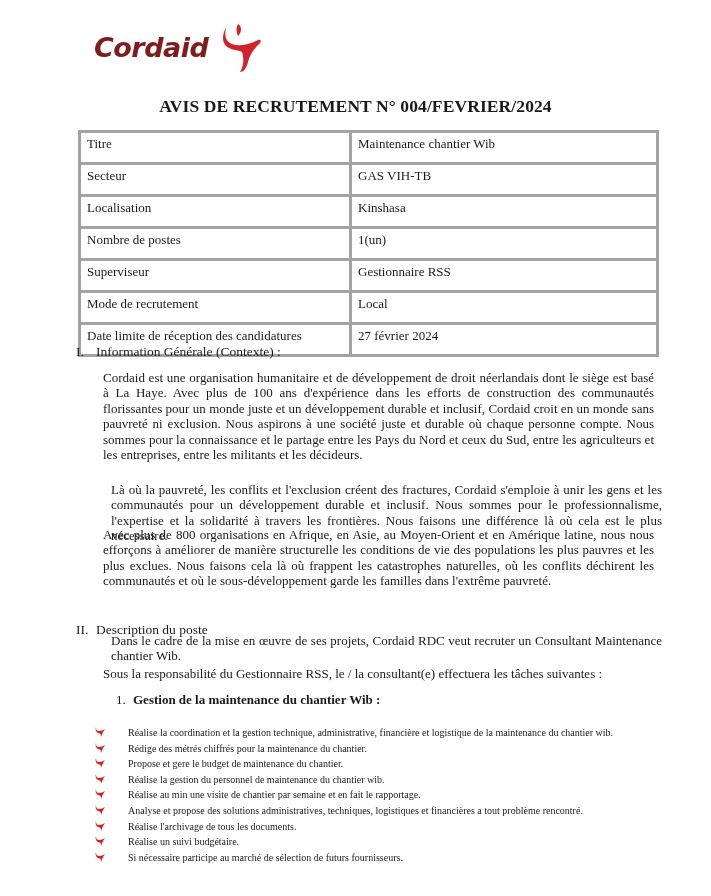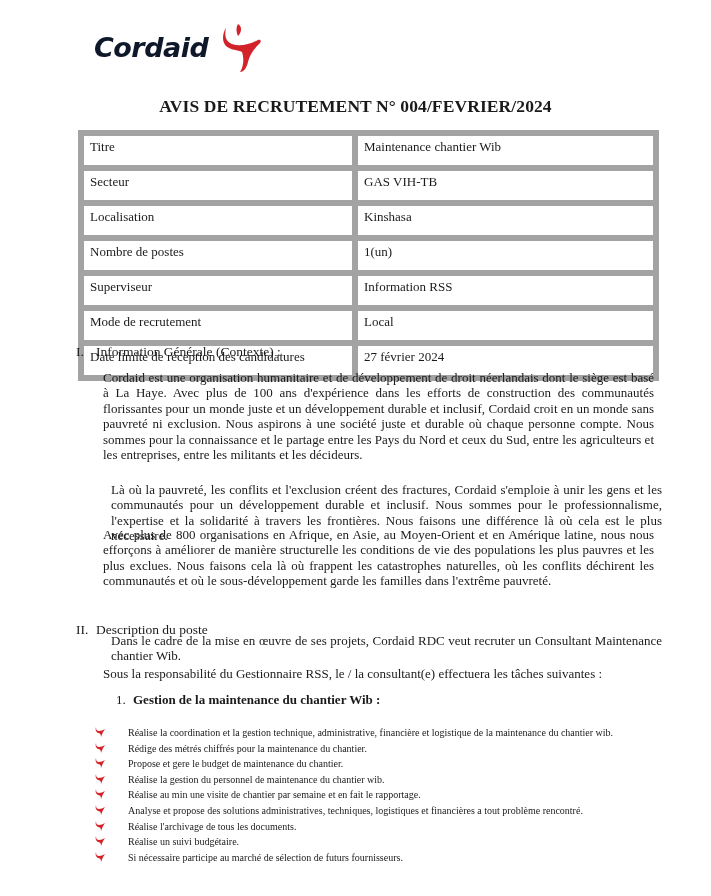--- a/index.html
+++ b/index.html
@@ -1,22 +1,22 @@
 <!DOCTYPE html>
 <html><head>
 <meta charset="utf-8">
 <style>
   html, body { margin: 0; padding: 0; background: #ffffff; }
   body { width: 711px; height: 896px; position: relative; overflow: hidden; font-family: "Liberation Serif", serif; color: #1a1a1a; }
   .logo { position: absolute; left: 94px; top: 22px; display: flex; align-items: flex-start; }
-  .logo-text { font-family: "DejaVu Sans", sans-serif; font-weight: bold; font-style: italic; font-size: 27px; color: #0f172a; letter-spacing: -0.5px; margin-top: 10px; }
+  .logo-text { font-family: "DejaVu Sans", sans-serif; font-weight: bold; font-style: italic; font-size: 27px; color: #7f1d1d; letter-spacing: -0.5px; margin-top: 10px; }
   .logo-mark { margin-left: 12px; }
   .title { position: absolute; left: 0; width: 711px; top: 96px; text-align: center; font-weight: bold; font-size: 17.5px; letter-spacing: 0.1px; }
   table.info { position: absolute; left: 78px; top: 130px; width: 581px; border-collapse: collapse; font-size: 13px; }
-  table.info td { border: 6px solid #a3a3a3; vertical-align: top; padding: 3px 6px 10px 6px; height: 14px; }
+  table.info td { border: 3px solid #a3a3a3; vertical-align: top; padding: 3px 6px 10px 6px; height: 14px; }
   table.info td.k { width: 256px; }
   .sec { position: absolute; left: 76px; font-weight: normal; font-size: 13.5px; }
   .sec .num { display: inline-block; width: 20px; }
   .para { position: absolute; left: 103px; width: 551px; font-size: 13px; line-height: 15.4px; text-align: justify; }
   .sub { position: absolute; left: 116px; font-size: 13px; font-weight: bold; }
   .sub .n { font-weight: normal; display: inline-block; width: 17px; }
   .sub .t { }
   ul.tasks { position: absolute; left: 84px; top: 714px; width: 570px; margin: 11px; padding: 0; list-style: none; font-size: 10px; line-height: 15.6px; }
   ul.tasks li { position: relative; padding-left: 33px; text-align: justify; }
   ul.tasks li .b { position: absolute; left: 0; top: 1px; width: 12px; height: 12px; }
@@ -47,21 +47,21 @@
     <tr>
         <td class="k">Localisation</td>
         <td>Kinshasa</td>
       </tr>
     <tr>
         <td class="k">Nombre de postes</td>
         <td>1(un)</td>
       </tr>
     <tr>
         <td class="k">Superviseur</td>
-        <td>Information RSS</td>
+        <td>Gestionnaire RSS</td>
       </tr>
     <tr>
         <td class="k">Mode de recrutement</td>
         <td>Local</td>
       </tr>
     <tr>
         <td class="k">Date limite de réception des candidatures</td>
         <td>27 février 2024</td>
       </tr>
   </tbody>

